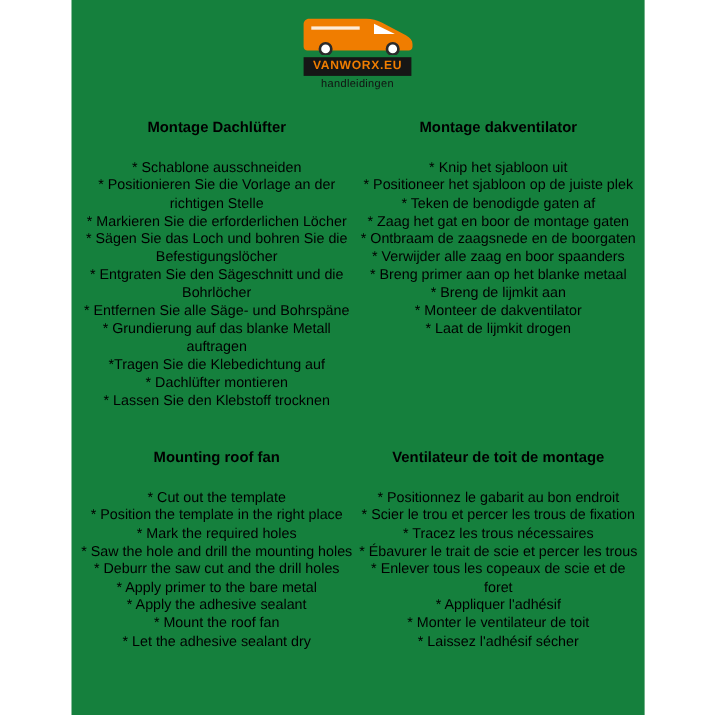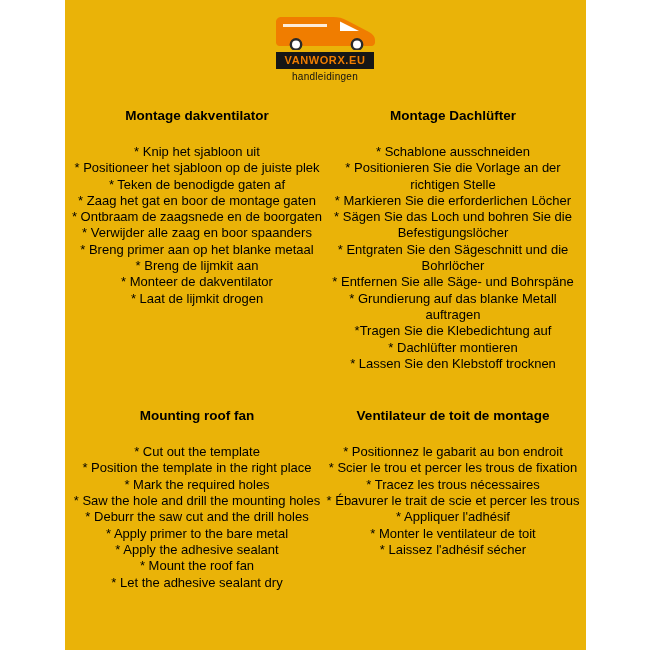--- a/index.html
+++ b/index.html
@@ -6,21 +6,21 @@
     margin: 0;
     padding: 0;
     background: #ffffff;
     font-family: "Liberation Sans", sans-serif;
     color: #000000;
   }
   .page {
     position: relative;
     width: 521px;
     height: 650px;
-    background: #eab308;
+    background: #15803d;
     overflow: hidden;
     margin: 0 auto;
   }
   .logo {
     padding-top: 14px;
     text-align: center;
   }
   .logo .van-wrap {
     line-height: 0;
   }
@@ -78,48 +78,48 @@
     </div>
     <div class="brand-banner">
       <span>VANWORX.EU</span>
     </div>
     <div class="logo-subtitle">handleidingen</div>
   </div>
 
   <div class="grid">
 
     <section class="col">
+      <h2>Montage Dachlüfter</h2>
+      <div>
+        <div class="step">* Schablone ausschneiden</div>
+        <div class="step">* Positionieren Sie die Vorlage an der richtigen Stelle</div>
+        <div class="step">* Markieren Sie die erforderlichen Löcher</div>
+        <div class="step">* Sägen Sie das Loch und bohren Sie die Befestigungslöcher</div>
+        <div class="step">* Entgraten Sie den Sägeschnitt und die Bohrlöcher</div>
+        <div class="step">* Entfernen Sie alle Säge- und Bohrspäne</div>
+        <div class="step">* Grundierung auf das blanke Metall auftragen</div>
+        <div class="step">*Tragen Sie die Klebedichtung auf</div>
+        <div class="step">* Dachlüfter montieren</div>
+        <div class="step">* Lassen Sie den Klebstoff trocknen</div>
+      </div>
+    </section>
+
+    <section class="col">
       <h2>Montage dakventilator</h2>
       <div>
         <div class="step">* Knip het sjabloon uit</div>
         <div class="step">* Positioneer het sjabloon op de juiste plek</div>
         <div class="step">* Teken de benodigde gaten af</div>
         <div class="step">* Zaag het gat en boor de montage gaten</div>
         <div class="step">* Ontbraam de zaagsnede en de boorgaten</div>
         <div class="step">* Verwijder alle zaag en boor spaanders</div>
         <div class="step">* Breng primer aan op het blanke metaal</div>
         <div class="step">* Breng de lijmkit aan</div>
         <div class="step">* Monteer de dakventilator</div>
         <div class="step">* Laat de lijmkit drogen</div>
-      </div>
-    </section>
-
-    <section class="col">
-      <h2>Montage Dachlüfter</h2>
-      <div>
-        <div class="step">* Schablone ausschneiden</div>
-        <div class="step">* Positionieren Sie die Vorlage an der richtigen Stelle</div>
-        <div class="step">* Markieren Sie die erforderlichen Löcher</div>
-        <div class="step">* Sägen Sie das Loch und bohren Sie die Befestigungslöcher</div>
-        <div class="step">* Entgraten Sie den Sägeschnitt und die Bohrlöcher</div>
-        <div class="step">* Entfernen Sie alle Säge- und Bohrspäne</div>
-        <div class="step">* Grundierung auf das blanke Metall auftragen</div>
-        <div class="step">*Tragen Sie die Klebedichtung auf</div>
-        <div class="step">* Dachlüfter montieren</div>
-        <div class="step">* Lassen Sie den Klebstoff trocknen</div>
       </div>
     </section>
 
     <section class="col">
       <h2>Mounting roof fan</h2>
       <div>
         <div class="step">* Cut out the template</div>
         <div class="step">* Position the template in the right place</div>
         <div class="step">* Mark the required holes</div>
         <div class="step">* Saw the hole and drill the mounting holes</div>
@@ -131,20 +131,21 @@
       </div>
     </section>
 
     <section class="col">
       <h2>Ventilateur de toit de montage</h2>
       <div>
         <div class="step">* Positionnez le gabarit au bon endroit</div>
         <div class="step">* Scier le trou et percer les trous de fixation</div>
         <div class="step">* Tracez les trous nécessaires</div>
         <div class="step">* Ébavurer le trait de scie et percer les trous</div>
+        <div class="step">* Enlever tous les copeaux de scie et de foret</div>
         <div class="step">* Appliquer l'adhésif</div>
         <div class="step">* Monter le ventilateur de toit</div>
         <div class="step">* Laissez l'adhésif sécher</div>
       </div>
     </section>
 
   </div>
 </div>
 
 </body></html>

